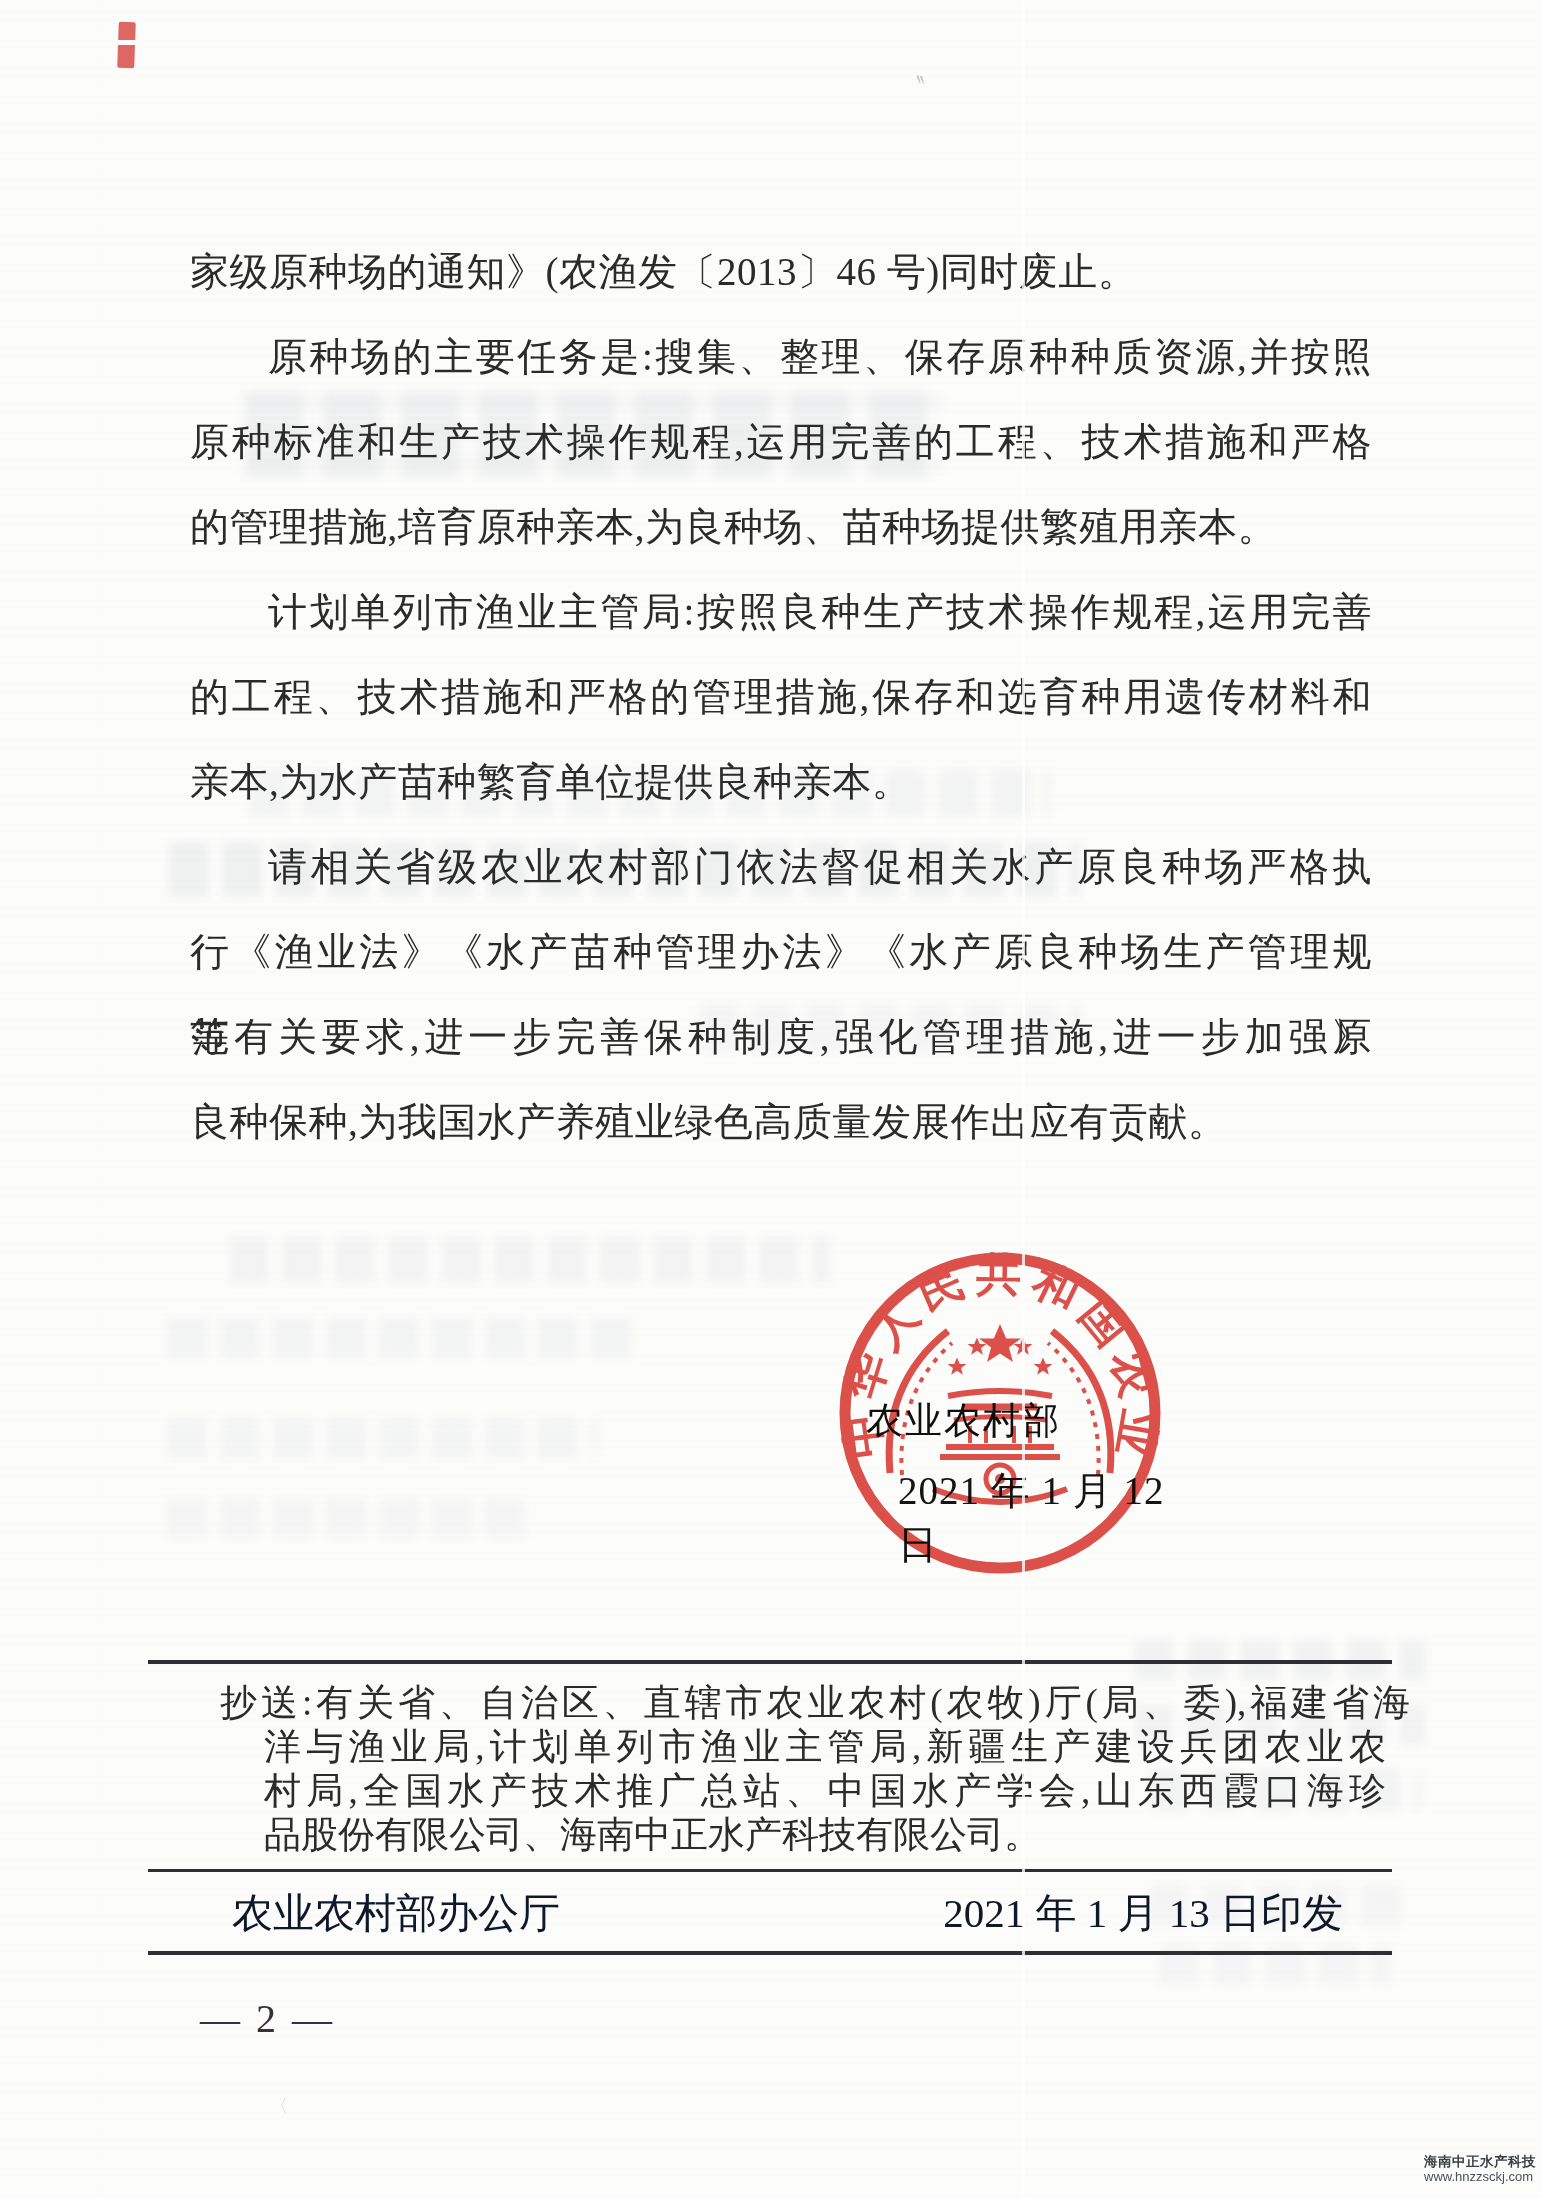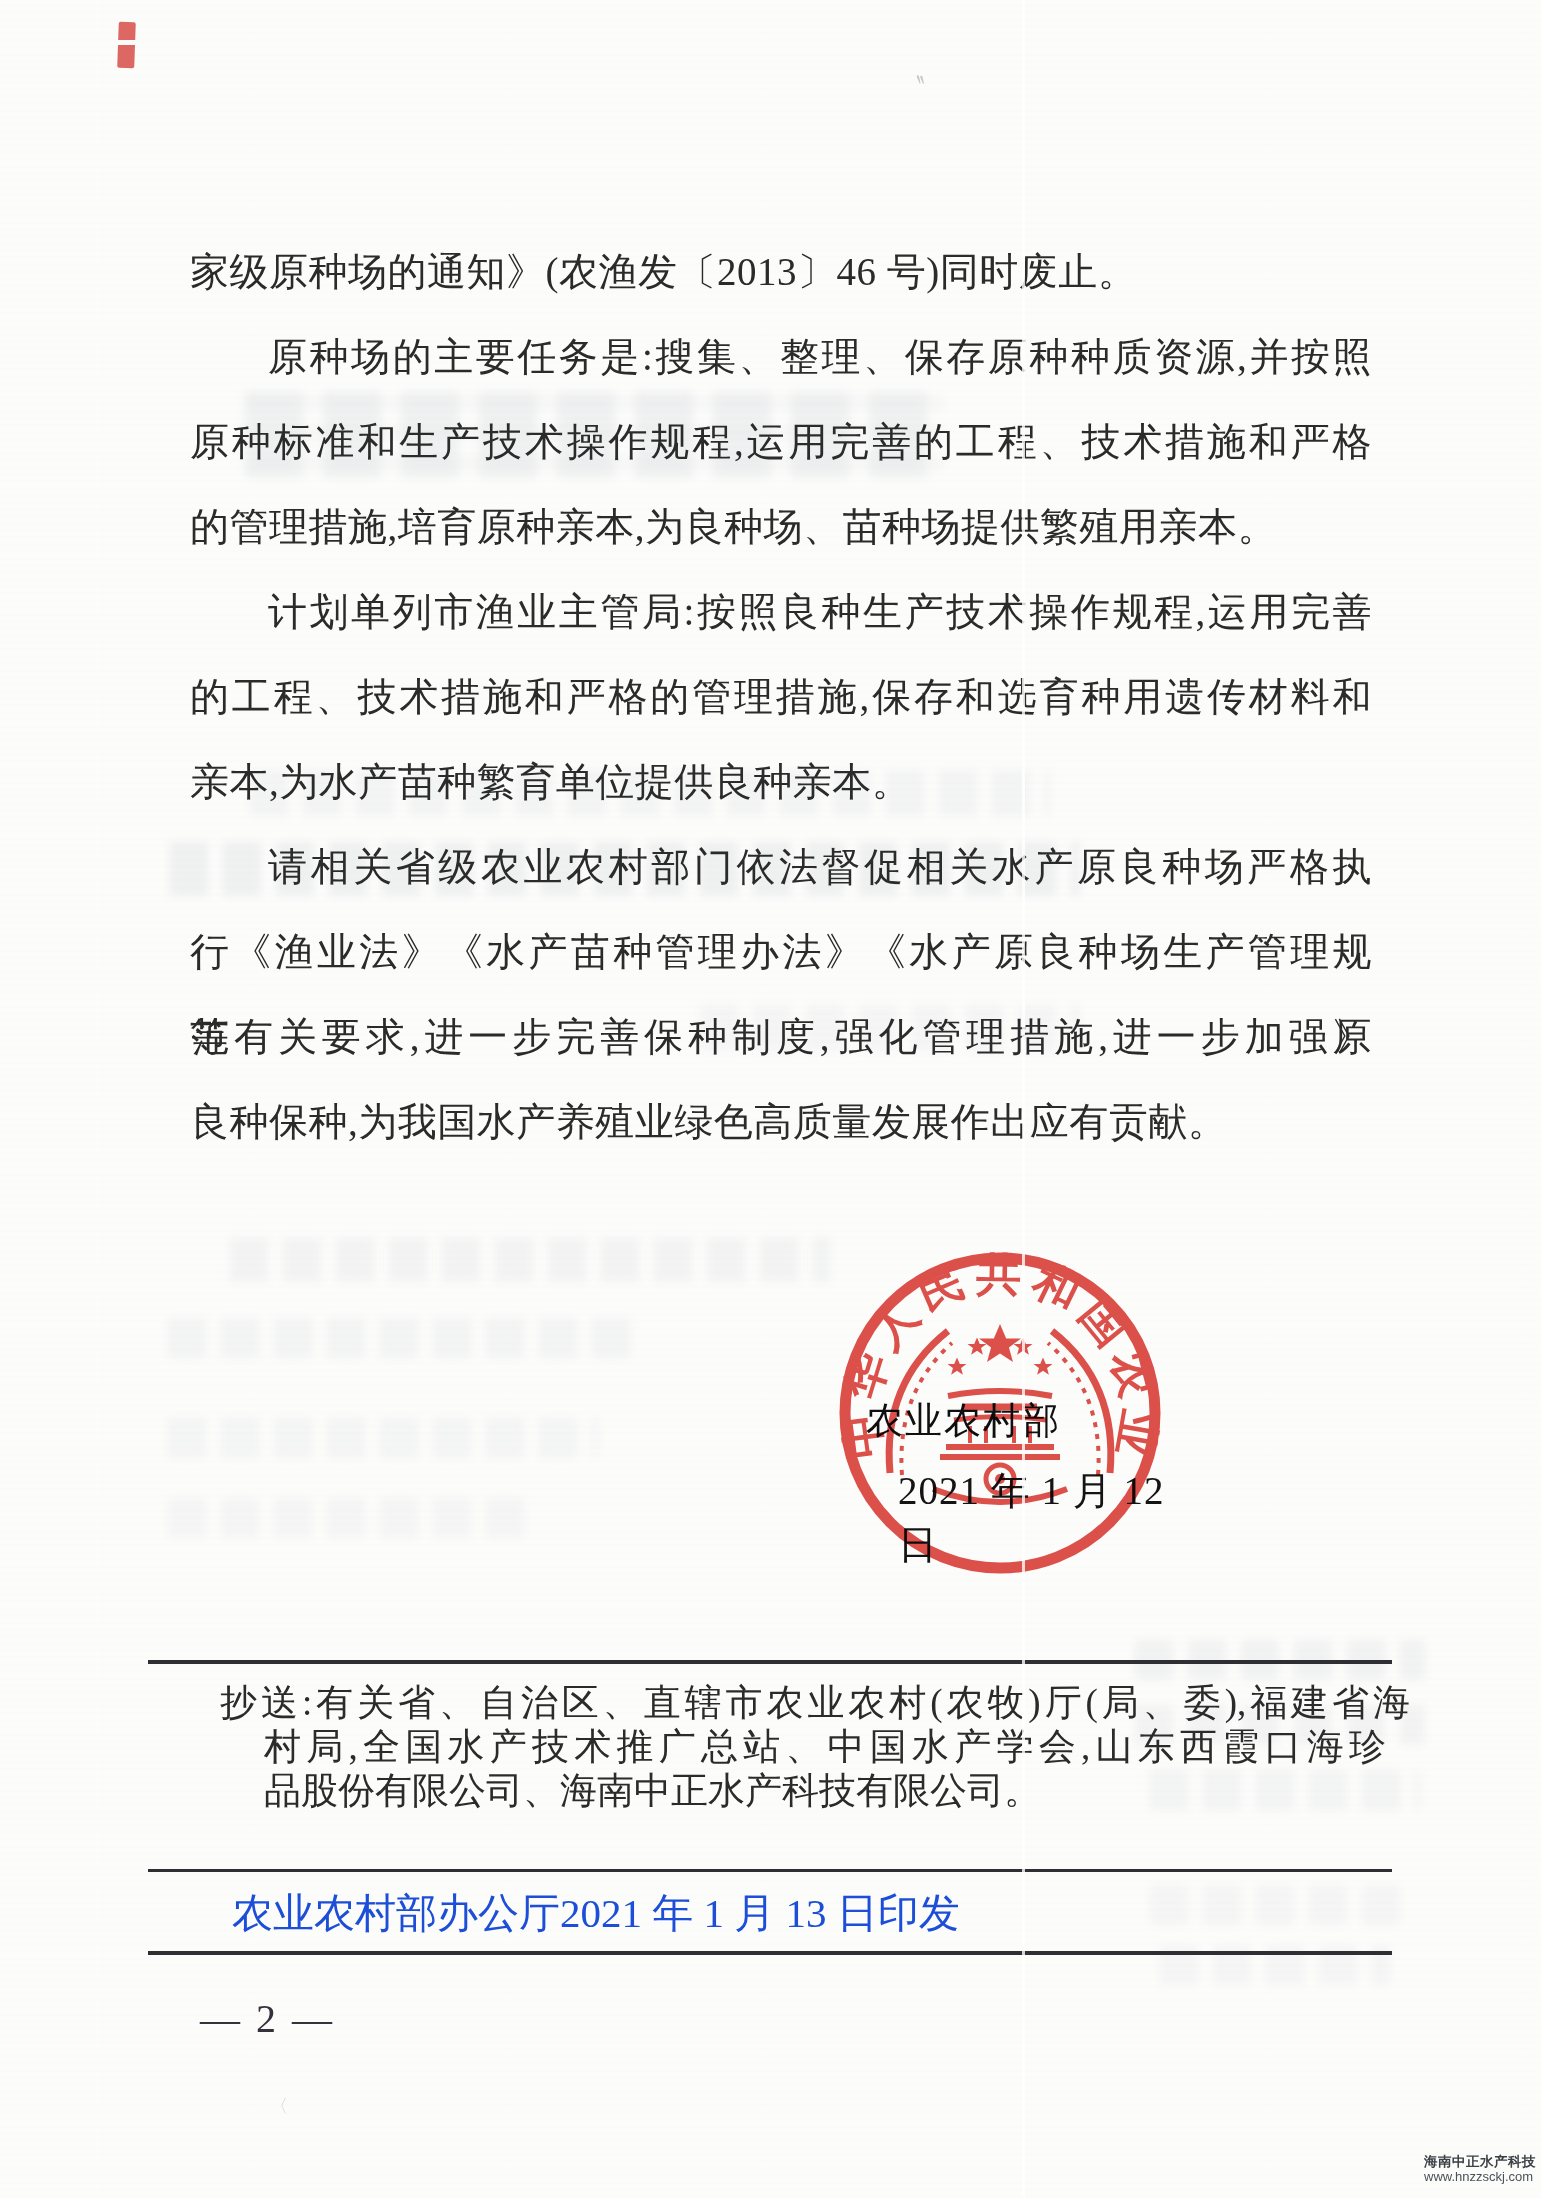--- a/index.html
+++ b/index.html
@@ -26,21 +26,21 @@
   
   .rule{position:absolute;left:148px;width:1244px;background:#2e2e33;z-index:3;}
   .cc-rule{top:1660px;height:4px;}
   .cc{position:absolute;left:196px;top:1681px;width:1190px;font-size:37px;color:#2b2b2b;z-index:3;}
   .ccline{line-height:44px;text-align:justify;text-align-last:justify;text-justify:inter-ideograph;width:1190px;margin-left:24px;}
   .ccline.cont{width:1122px;margin-left:68px;}
   .ccline.last{text-align-last:left;}
   .f-rule1{top:1869px;height:3px;}
   .f-rule2{top:1951px;height:4px;}
   .f-row{position:absolute;left:232px;top:1891px;width:1111px;display:flex;
-         justify-content:flex-start;font-size:41px;line-height:44px;color:#1d4ed8;z-index:3;}
+         justify-content:space-between;font-size:41px;line-height:44px;color:#0f172a;z-index:3;}
   .pagenum{position:absolute;left:200px;top:1995px;font-size:40px;letter-spacing:3px;color:#35303c;z-index:3;}
 
   
   .wm{position:absolute;left:1424px;top:2154px;width:112px;z-index:6;
       font-family:"Liberation Sans","DejaVu Sans",sans-serif;line-height:1.15;}
   .wm-name{font-size:13.5px;font-weight:bold;color:#3c4146;letter-spacing:.5px;}
   .wm-url{font-size:13px;color:#4b5157;}
 
   
   .ghost{position:absolute;z-index:1;filter:blur(4px);
@@ -128,20 +128,21 @@
       <circle cx="170" cy="236" r="5" stroke="none"></circle>
       <path d="M103 246 Q170 272 237 246" fill="none" stroke-width="6"></path>
     </g>
   </svg>
   <div class="seal-dept">农业农村部</div>
   <div class="seal-date">2021 年 1 月 12 日</div>
 
   <div class="rule cc-rule"></div>
   <section class="cc">
       <div class="ccline"><span>抄送:</span>有关省、自治区、直辖市农业农村(农牧)厅(局、委),福建省海</div>
+      <div class="ccline cont">洋与渔业局,计划单列市渔业主管局,新疆生产建设兵团农业农</div>
       <div class="ccline cont">村局,全国水产技术推广总站、中国水产学会,山东西霞口海珍</div>
       <div class="ccline cont last">品股份有限公司、海南中正水产科技有限公司。</div>
     </section>
 
   <div class="rule f-rule1"></div>
   <div class="f-row">
     <span>农业农村部办公厅</span>
     <span>2021 年 1 月 13 日印发</span>
   </div>
   <div class="rule f-rule2"></div>

